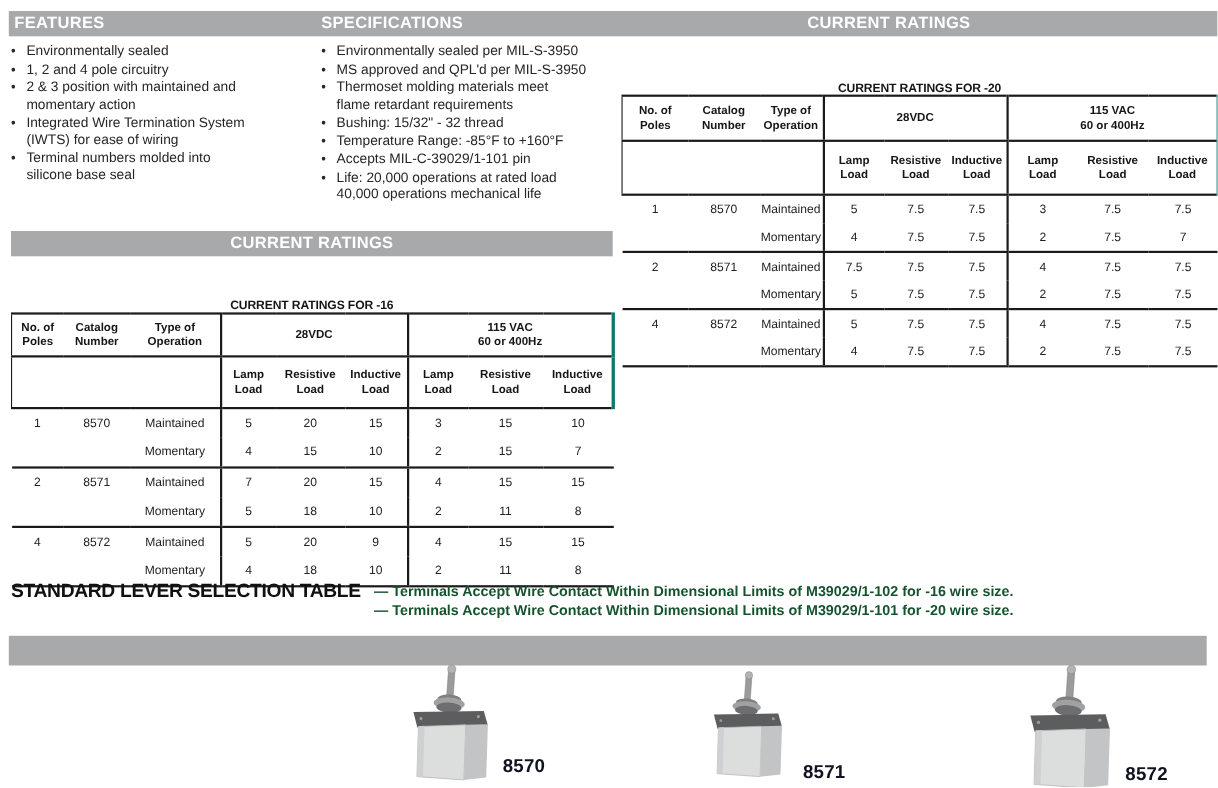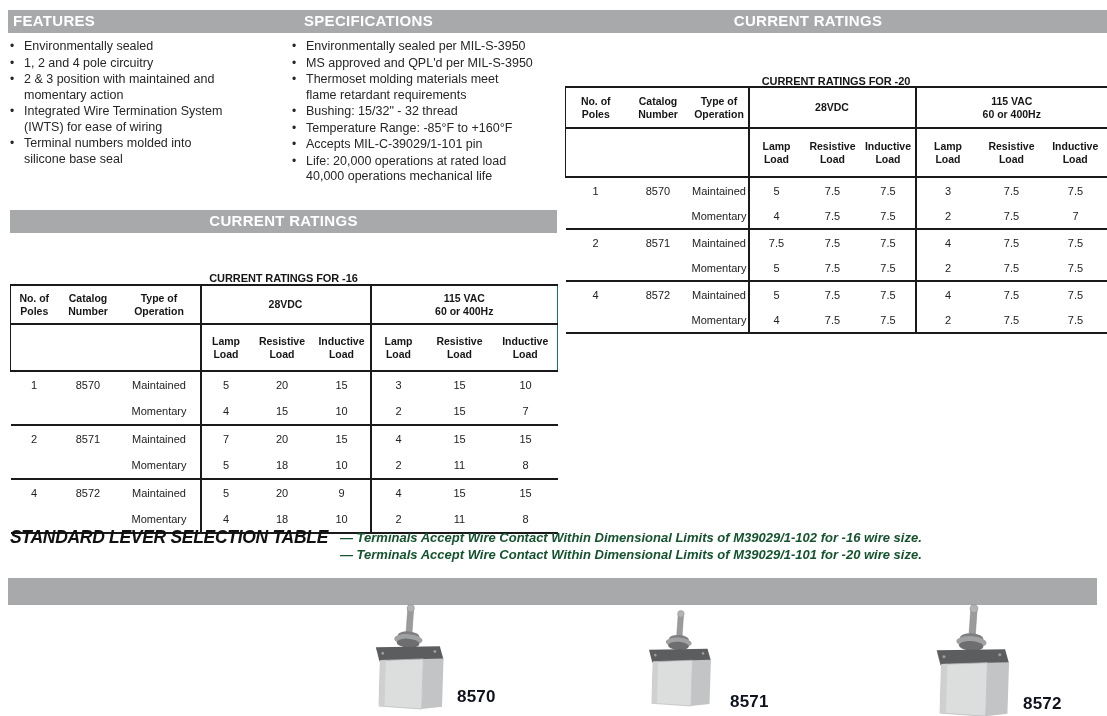--- a/index.html
+++ b/index.html
@@ -17,21 +17,21 @@
   
   .subtitle{position:absolute;font-size:11px;font-weight:bold;text-align:center;letter-spacing:-.1px;color:#151515;margin-top:32px;}
   .tablewrap{position:absolute;}
   table.ratings{border-collapse:collapse;table-layout:fixed;width:100%;
                 border-top:2.5px solid #1a1a1a;border-bottom:2.5px solid #1a1a1a;margin-top:28px;}
   table.ratings th,table.ratings td{padding:0;text-align:center;vertical-align:middle;white-space:pre-line;}
   table.ratings th{font-size:10.5px;font-weight:bold;line-height:1.18;color:#161616;}
   table.ratings td{font-size:11px;font-weight:normal;color:#222;}
   tr.h1 th,tr.h2 th{border-bottom:2.5px solid #1a1a1a;}
   tr.h1 th:first-child,tr.h2 th:first-child{border-left:1px solid #1a1a1a;}
-  tr.h1 th:last-child,tr.h2 th:last-child{border-right:1px solid #0f766e;}
+  tr.h1 th:last-child,tr.h2 th:last-child{border-right:3px solid #0f766e;}
   .gdiv{border-left:2.5px solid #1a1a1a;}
   tr.gend td{border-bottom:2.5px solid #1a1a1a;}
   .t20 tr.h1 th{height:39px;} .t20 tr.h2 th{height:47px;} .t20 tbody td{height:25px;}
   .t16 tr.h1 th{height:37px;} .t16 tr.h2 th{height:45px;} .t16 tbody td{height:26px;}
   
   .lever{position:absolute;display:flex;gap:12px;align-items:flex-start;}
   .lever-head{font-size:17.5px;font-weight:bold;letter-spacing:-.3px;color:#111;white-space:nowrap;}
   .lever-notes{display:flex;flex-direction:column;padding-top:2px;}
   .lever-notes span{font-size:13px;font-weight:bold;line-height:17px;color:#14532d;white-space:nowrap;}
   
@@ -39,21 +39,21 @@
   .product svg{display:block;}
   .product-label{position:absolute;font-size:17px;font-weight:bold;color:#10121f;letter-spacing:.2px;}
 </style>
 </head>
 <body>
 
 <div class="page">
 
   <div class="graybar" style="left:8px;top:10px;width:1099px;">
     <span class="bar-title" style="left:5px;">FEATURES</span>
-    <span class="bar-title" style="left:296px;">SPECIFICATIONS</span>
+    <span class="bar-title" style="left:284px;">SPECIFICATIONS</span>
     <span class="bar-title center" style="left:520px;width:560px;">CURRENT RATINGS</span>
   </div>
 
   <ul class="bullets" style="left:10px;top:39px;width:252px;">
       <li><span class="dot">•</span>Environmentally sealed</li>
       <li><span class="dot">•</span>1, 2 and 4 pole circuitry</li>
       <li><span class="dot">•</span>2 &amp; 3 position with maintained and
 momentary action</li>
       <li><span class="dot">•</span>Integrated Wire Termination System
 (IWTS) for ease of wiring</li>
@@ -299,21 +299,21 @@
             <td>18</td>
             <td>10</td>
             <td class="gdiv">2</td>
             <td>11</td>
             <td>8</td>
           </tr>
         </tbody>
       </table>
     </div>
 
-  <div class="lever" style="left:10px;top:527px;font-style:italic;">
+  <div class="lever" style="left:10px;top:527px;">
     <span class="lever-head">STANDARD LEVER SELECTION TABLE</span>
     <div class="lever-notes">
       <span>— Terminals Accept Wire Contact Within Dimensional Limits of M39029/1-102 for -16 wire size.</span>
       <span>— Terminals Accept Wire Contact Within Dimensional Limits of M39029/1-101 for -20 wire size.</span>
     </div>
   </div>
 
   <div class="graybar" style="left:8px;top:578px;width:1089px;height:27px;"></div>
 
   <div class="product" style="left:366px;top:604px;width:82px;height:112px;">

